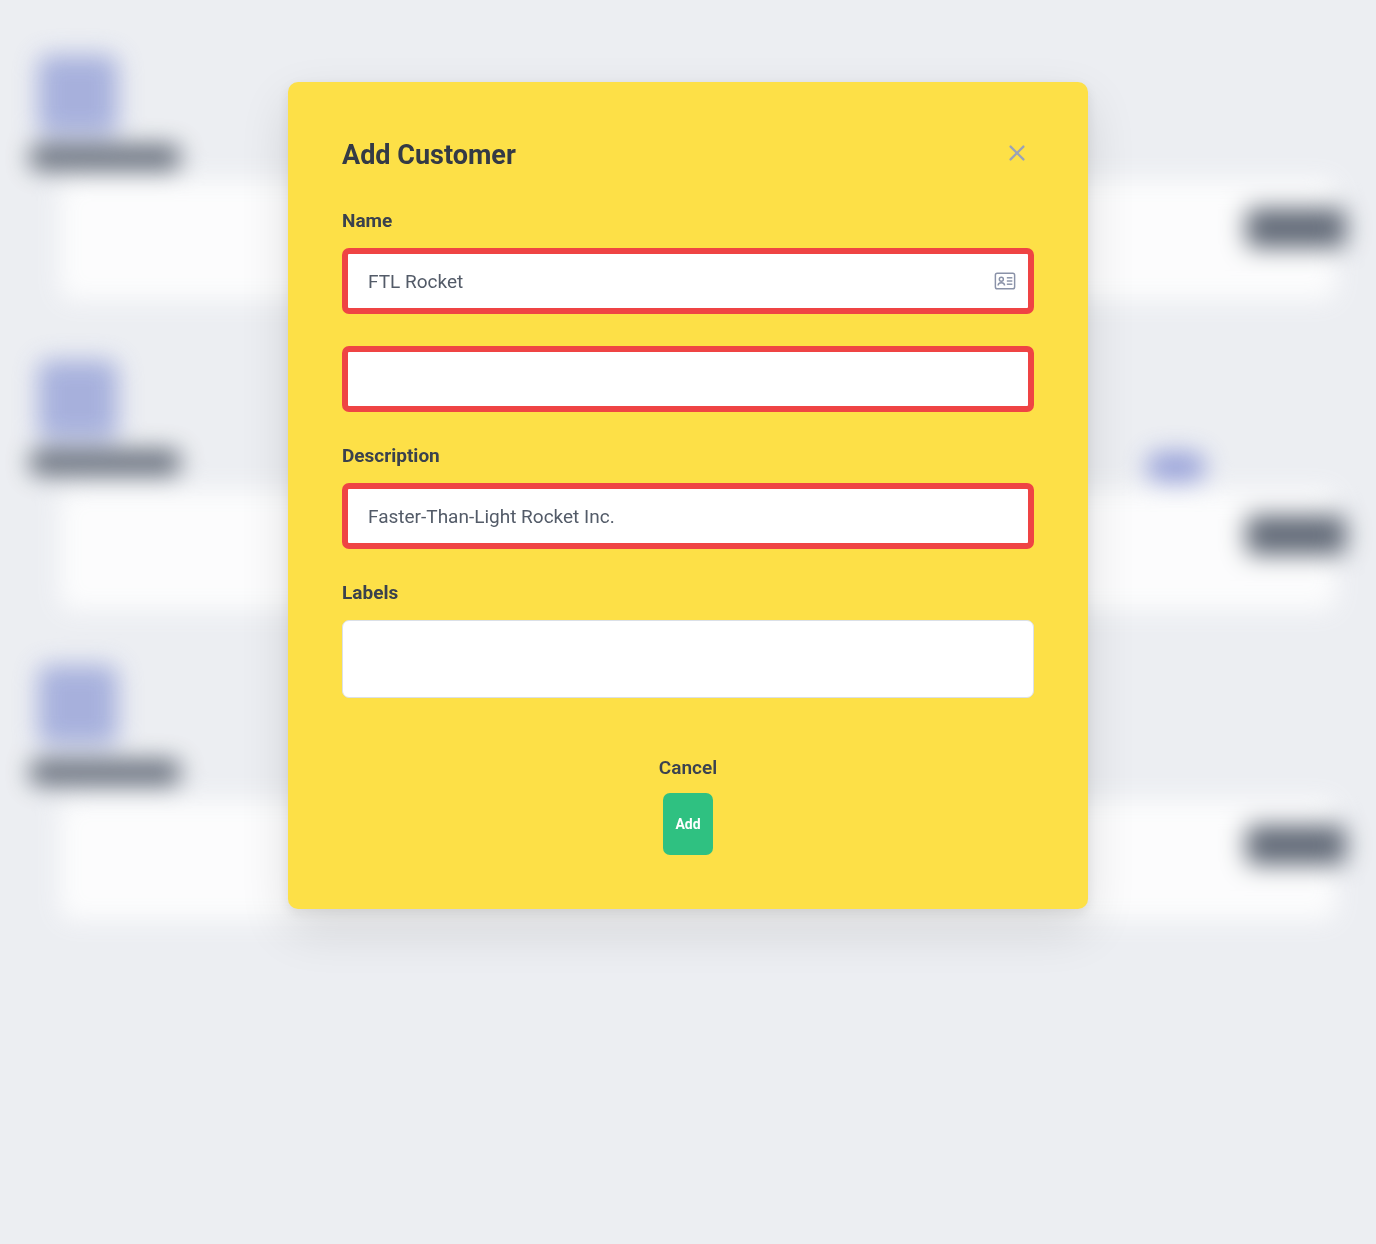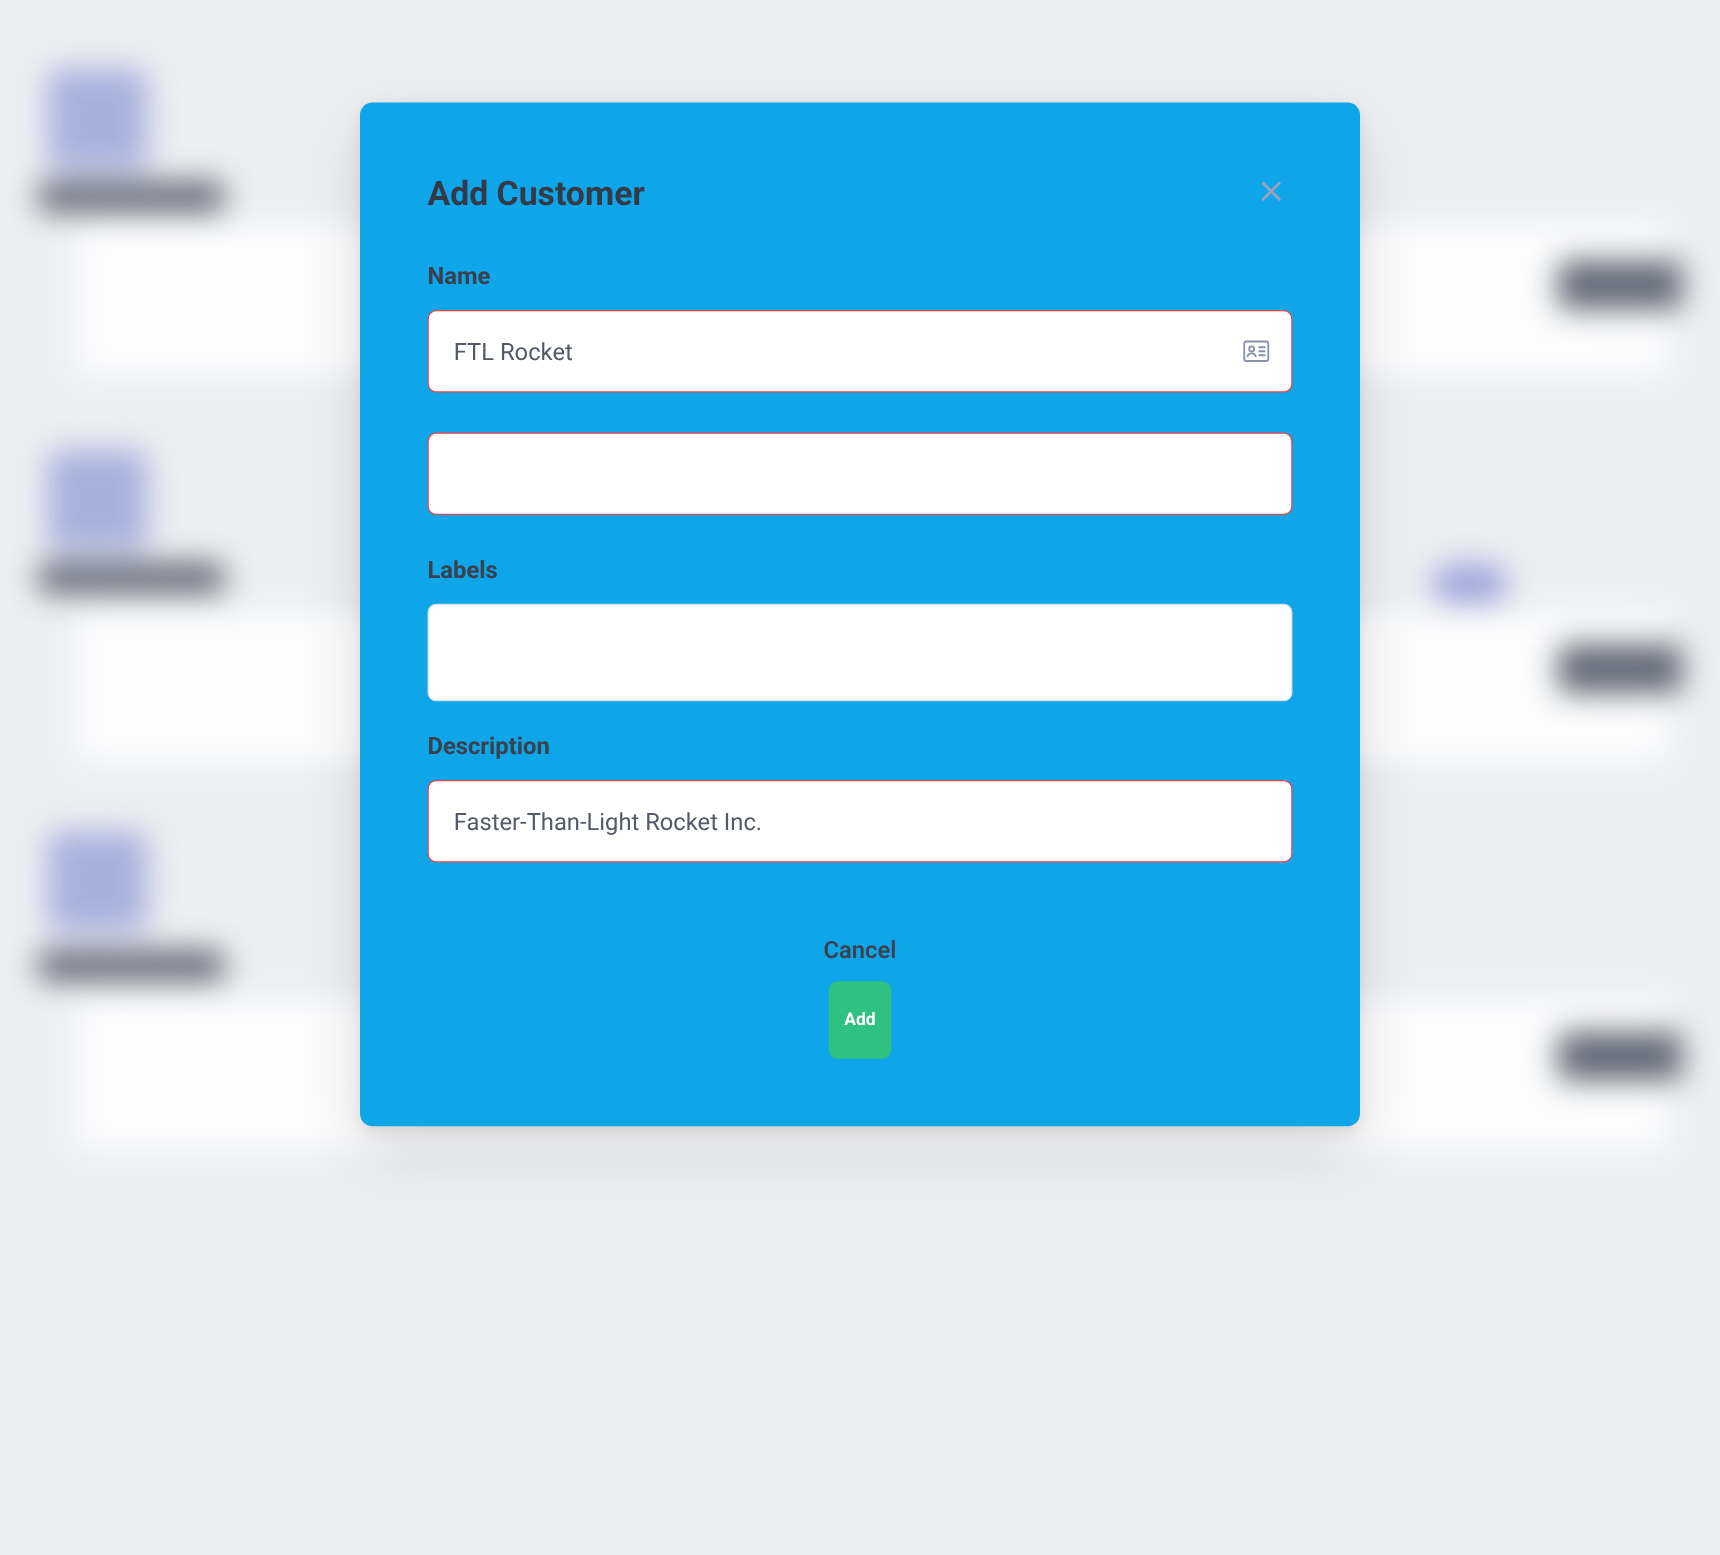--- a/index.html
+++ b/index.html
@@ -86,21 +86,21 @@
       position: absolute;
       inset: 0;
       display: flex;
       align-items: flex-start;
       justify-content: center;
       padding-top: 82px;
     }
 
     .modal {
       width: 800px;
-      background: #0ea5e9;
+      background: #fde047;
       border-radius: 10px;
       box-shadow: 0 20px 50px rgba(0,0,0,0.12), 0 4px 12px rgba(0,0,0,0.08);
       padding: 54px 54px 54px 54px;
       position: relative;
     }
 
     .modal-header {
       display: flex;
       align-items: center;
       justify-content: space-between;
@@ -142,21 +142,21 @@
       margin-bottom: 16px;
     }
 
     .input-wrapper {
       position: relative;
     }
 
     .text-input {
       width: 100%;
       height: 66px;
-      border: 1px solid #ef4444;
+      border: 6px solid #ef4444;
       border-radius: 7px;
       background: #fff;
       padding: 0 20px;
       font-size: 19px;
       color: #535b68;
       font-family: inherit;
       outline: none;
     }
 
     .text-input::placeholder {
@@ -272,31 +272,31 @@
         </span>
       </div>
     </div>
 
     <div class="form-group">
       <div class="input-wrapper">
         <input type="text" class="text-input" style="">
       </div>
     </div>
 
-    <div class="form-group" style="margin-bottom:0;">
-      <label class="form-label">Labels</label>
-      <div class="labels-input"></div>
-    </div>
-
     <div class="form-group">
       <label class="form-label">Description</label>
       <div class="input-wrapper">
         <input type="text" class="text-input" value="Faster-Than-Light Rocket Inc." style="">
       </div>
     </div>
 
+    <div class="form-group" style="margin-bottom:0;">
+      <label class="form-label">Labels</label>
+      <div class="labels-input"></div>
+    </div>
+
     <div class="modal-footer">
       <button class="cancel-btn">Cancel</button>
       <button class="add-btn">Add</button>
     </div>
 
   </div>
 </div>
 
 </body></html>

